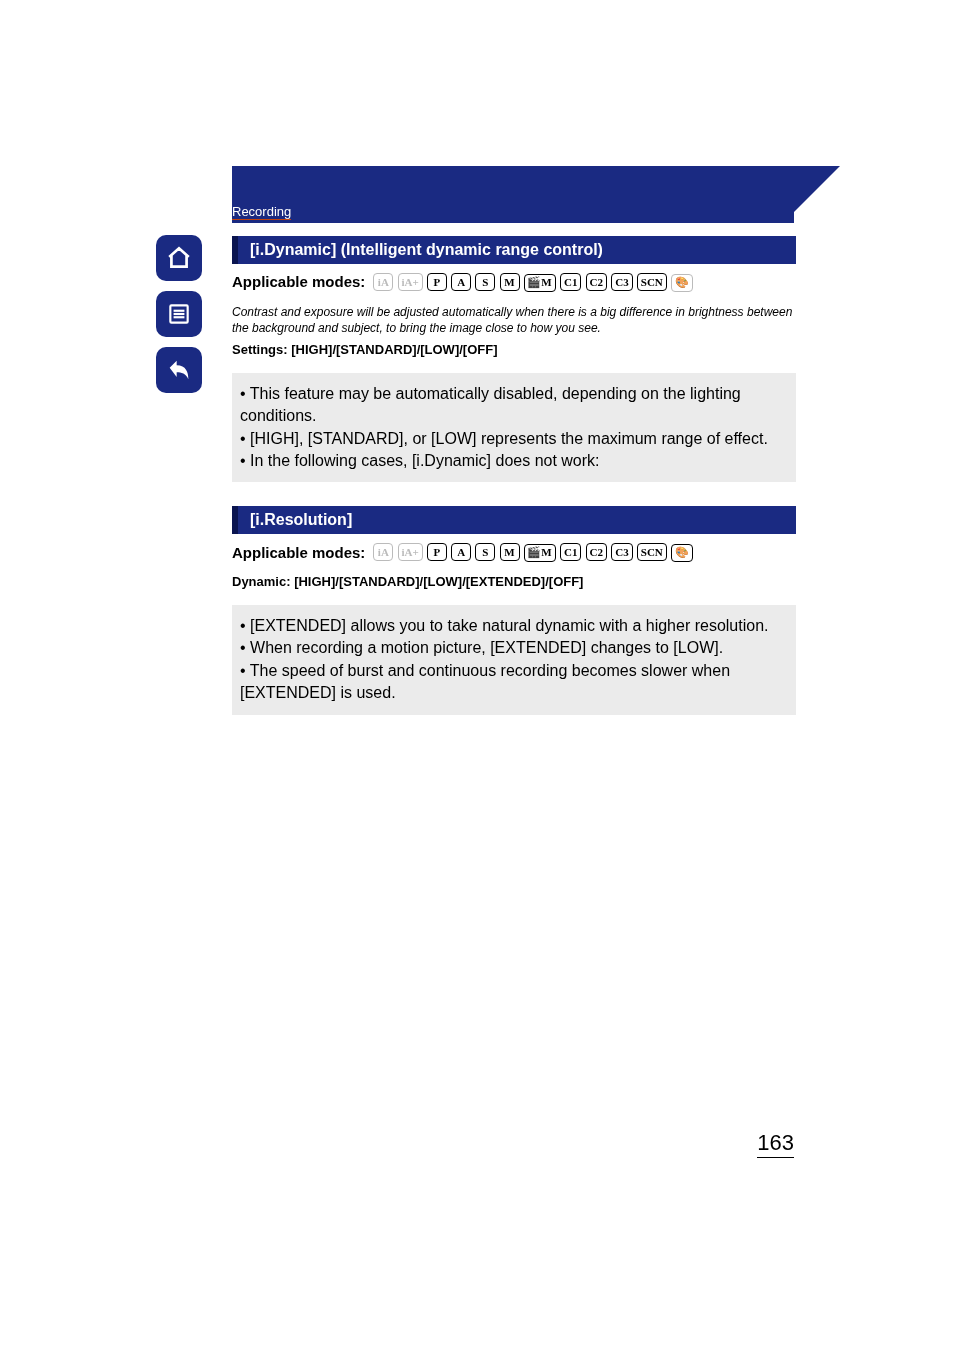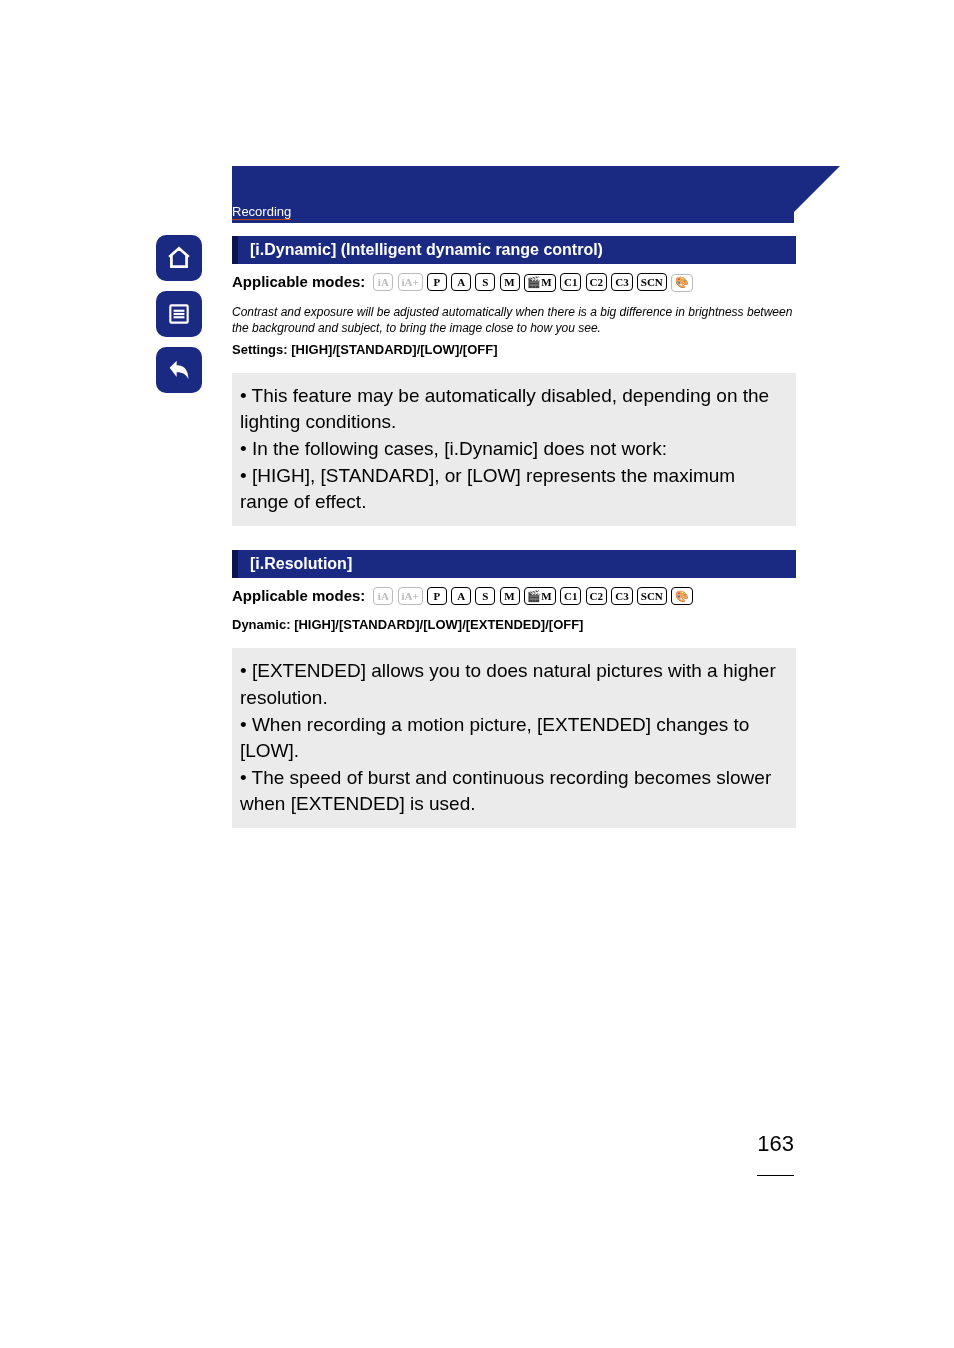--- a/index.html
+++ b/index.html
@@ -91,35 +91,35 @@
   }
   .mode-chip.dim {
     border-color: #bbb;
     color: #bbb;
   }
   .body-text { font-size: 12px; line-height: 1.35; margin-bottom: 6px; font-style: italic; }
   .settings-line { font-weight: bold; font-size: 13px; margin-top: 4px; margin-bottom: 16px; }
   .notes-box {
     background: #ebebeb;
     padding: 10px 8px 10px 8px;
-    font-size: 19px;
+    font-size: 16px;
     line-height: 1.4;
     margin-bottom: 24px;
   }
   .notes-box ul { list-style: none; }
   .notes-box li::before { content: "• "; }
   .sub-li { padding-left: 10px; }
   .sub-li::before { content: "– " !important; }
   .page-num {
     position: absolute;
     right: 160px;
-    bottom: 172px;
+    bottom: 190px;
     font-size: 22px;
     border-bottom: 1px solid #000;
-    padding-bottom: 18px;
+    padding-bottom: 1px;
   }
 </style>
 </head>
 <body>
 
 <div class="header-bar"></div>
 <div class="header-corner"></div>
 <div class="breadcrumb"><span>Recording</span></div>
 
 <div class="sidebar">
@@ -151,37 +151,37 @@
     <span class="applicable-label">Applicable modes:</span>
     <span id="modes1"><span class="mode-chip dim">iA</span> <span class="mode-chip dim">iA+</span> <span class="mode-chip">P</span> <span class="mode-chip">A</span> <span class="mode-chip">S</span> <span class="mode-chip">M</span> <span class="mode-chip">🎬M</span> <span class="mode-chip">C1</span> <span class="mode-chip">C2</span> <span class="mode-chip">C3</span> <span class="mode-chip">SCN</span> <span class="mode-chip dim">🎨</span> </span>
   </div>
 
   <p class="body-text">Contrast and exposure will be adjusted automatically when there is a big difference in brightness between the background and subject, to bring the image close to how you see.</p>
   <p class="settings-line">Settings: [HIGH]/[STANDARD]/[LOW]/[OFF]</p>
 
   <div class="notes-box">
     <ul>
       <li>This feature may be automatically disabled, depending on the lighting conditions.</li>
+      <li>[HIGH], [STANDARD], or [LOW] represents the maximum range of effect.</li>
       <li>In the following cases, [i.Dynamic] does not work:</li>
-      <li>[HIGH], [STANDARD], or [LOW] represents the maximum range of effect.</li>
     </ul>
   </div>
 
   <div class="section-title">[i.Resolution]</div>
 
   <div class="applicable-row">
     <span class="applicable-label">Applicable modes:</span>
     <span id="modes2"><span class="mode-chip dim">iA</span> <span class="mode-chip dim">iA+</span> <span class="mode-chip">P</span> <span class="mode-chip">A</span> <span class="mode-chip">S</span> <span class="mode-chip">M</span> <span class="mode-chip">🎬M</span> <span class="mode-chip">C1</span> <span class="mode-chip">C2</span> <span class="mode-chip">C3</span> <span class="mode-chip">SCN</span> <span class="mode-chip">🎨</span> </span>
   </div>
 
   <p class="settings-line">Dynamic: [HIGH]/[STANDARD]/[LOW]/[EXTENDED]/[OFF]</p>
 
   <div class="notes-box">
     <ul>
-      <li>[EXTENDED] allows you to does natural pictures with a higher resolution.</li>
+      <li>[EXTENDED] allows you to take natural dynamic with a higher resolution.</li>
       <li>When recording a motion picture, [EXTENDED] changes to [LOW].</li>
       <li>The speed of burst and continuous recording becomes slower when [EXTENDED] is used.</li>
     </ul>
   </div>
 
 </div>
 
 <div class="page-num">163</div>
 
 </body></html>

